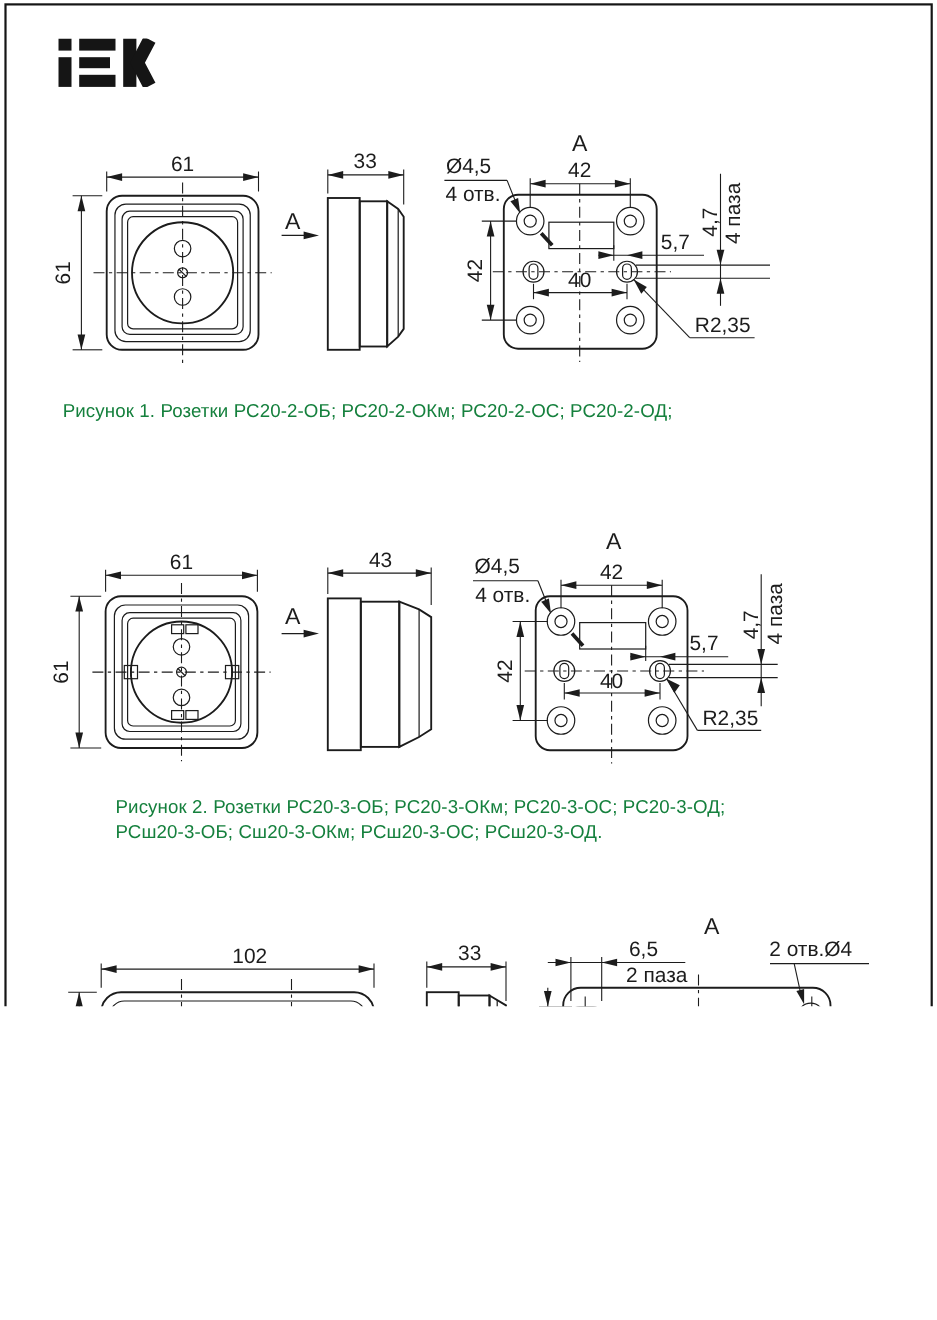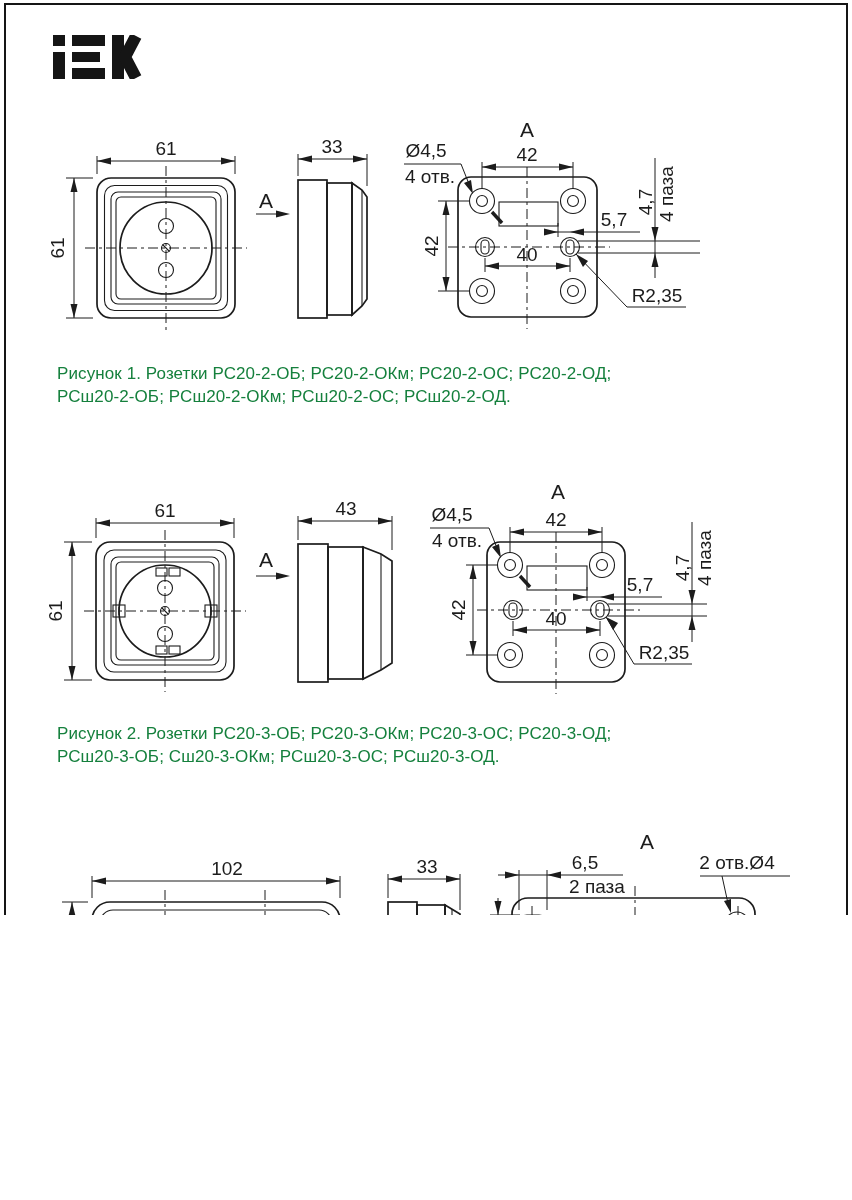--- a/index.html
+++ b/index.html
@@ -141,21 +141,20 @@
       <text class="dtx" x="426" y="47">Ø4,5</text>
       <line class="ln" x1="404" y1="54" x2="461" y2="54"></line>
       <text class="dtx" x="430" y="73">4 отв.</text>
       <line class="ln" x1="461" y1="54" x2="471" y2="79"></line>
       <polygon class="arr" points="473,84 471,70 464,73"></polygon>
       <line class="thk" x1="492" y1="102" x2="502" y2="113"></line>
     </g>
   </svg>
   <div class="caption" style="top:363px;">
     <div>Рисунок 1. Розетки РС20-2-ОБ; РС20-2-ОКм; РС20-2-ОС; РС20-2-ОД;</div>
-    <div>РСш20-2-ОБ; РСш20-2-ОКм; РСш20-2-ОС; РСш20-2-ОД.</div>
   </div>
 
   <svg class="fig-svg" style="top:470px;" width="852" height="250" viewBox="0 0 852 250">
 
     <g>
       <rect class="obj" x="96" y="72" width="138" height="138" rx="14"></rect>
       <rect class="thin" x="104" y="80" width="122" height="122" rx="10"></rect>
       <rect class="thin" x="111" y="87" width="108" height="108" rx="7"></rect>
       <rect class="thin" x="116" y="92" width="98" height="98" rx="5"></rect>
       <circle class="obj" cx="165" cy="141" r="46"></circle>
@@ -258,21 +257,21 @@
       <polygon class="arr" points="606,147 618,153 613,160"></polygon>
       <text class="dtx" x="664" y="189">R2,35</text>
       <text class="dtx" x="452" y="51">Ø4,5</text>
       <line class="ln" x1="430" y1="58" x2="489" y2="58"></line>
       <text class="dtx" x="457" y="77">4 отв.</text>
       <line class="ln" x1="489" y1="58" x2="499" y2="83"></line>
       <polygon class="arr" points="501,88 499,74 492,77"></polygon>
       <line class="thk" x1="520" y1="106" x2="530" y2="117"></line>
     </g>
   </svg>
-  <div class="caption" style="top:723px;">
+  <div class="caption" style="top:723px;margin-left:48px;">
     <div>Рисунок 2. Розетки РС20-3-ОБ; РС20-3-ОКм; РС20-3-ОС; РС20-3-ОД;</div>
     <div>РСш20-3-ОБ; Сш20-3-ОКм; РСш20-3-ОС; РСш20-3-ОД.</div>
   </div>
 
   <svg class="fig-svg" style="top:830px;" width="852" height="262" viewBox="0 0 852 262">
 
     <g>
       <rect class="obj" x="92" y="72" width="248" height="151" rx="18"></rect>
       <rect class="thin" x="100" y="80" width="232" height="135" rx="13"></rect>
       <rect class="thin" x="107" y="87" width="218" height="121" rx="9"></rect>

